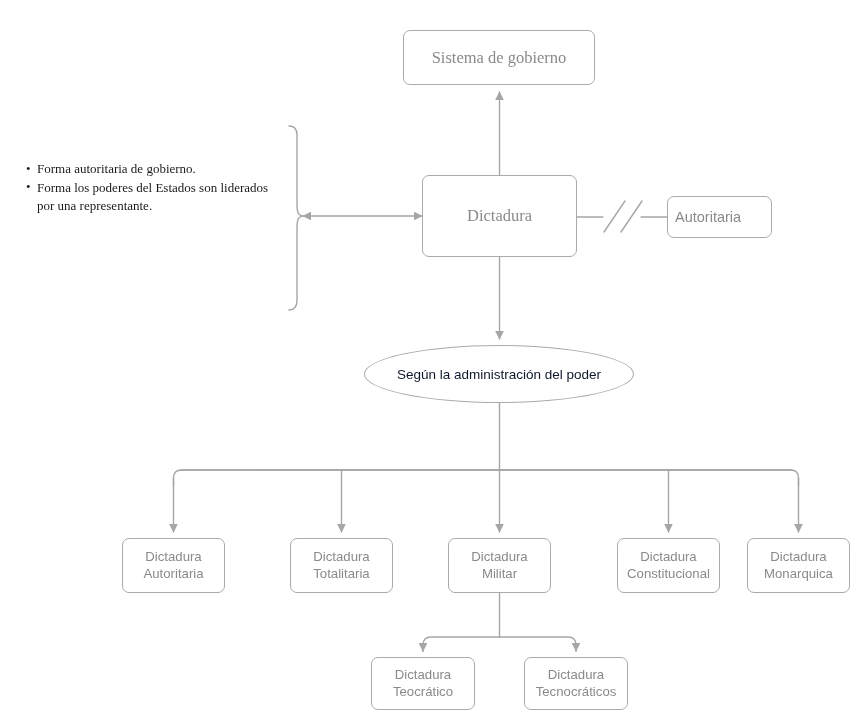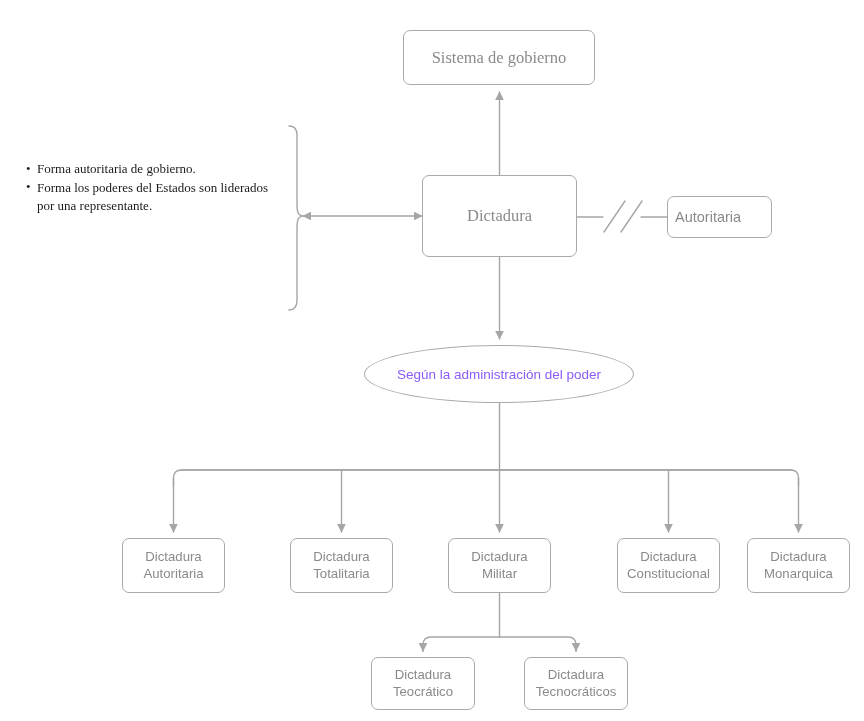--- a/index.html
+++ b/index.html
@@ -40,21 +40,21 @@
   }
   .node.sans {
     font-family: "Liberation Sans", sans-serif;
   }
   .ellipse {
     position: absolute;
     box-sizing: border-box;
     border: 1.3px solid #aaaaaa;
     border-radius: 50%;
     background: #ffffff;
-    color: #8b5cf6;
+    color: #0f172a;
     display: flex;
     align-items: center;
     justify-content: center;
     text-align: center;
     font-family: "Liberation Sans", sans-serif;
   }
 
   
   #node-sistema   { left: 403px; top: 30px;  width: 192px; height: 55px;  font-size: 16.5px; }
   #node-dictadura { left: 422px; top: 175px; width: 155px; height: 82px;  font-size: 16.5px; }

